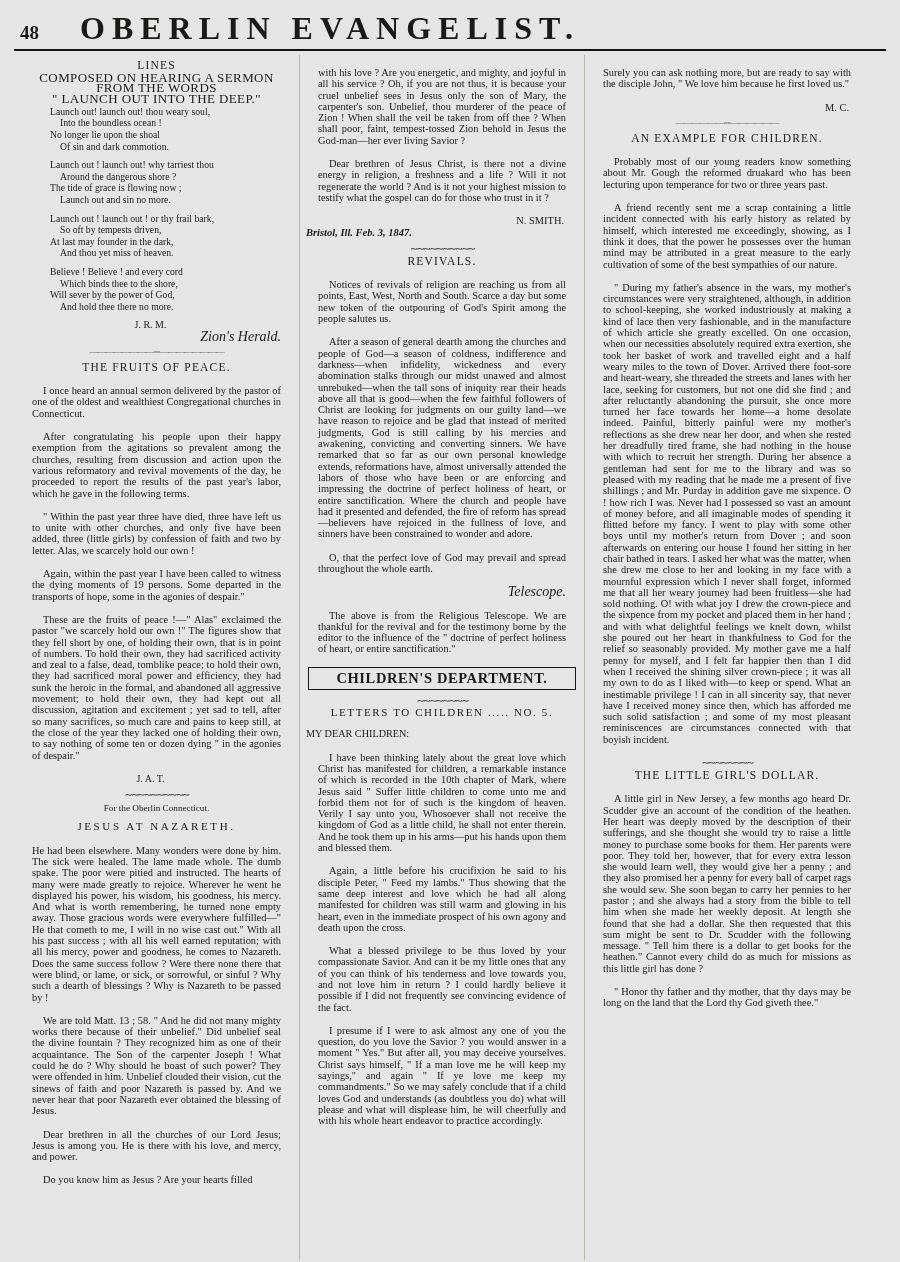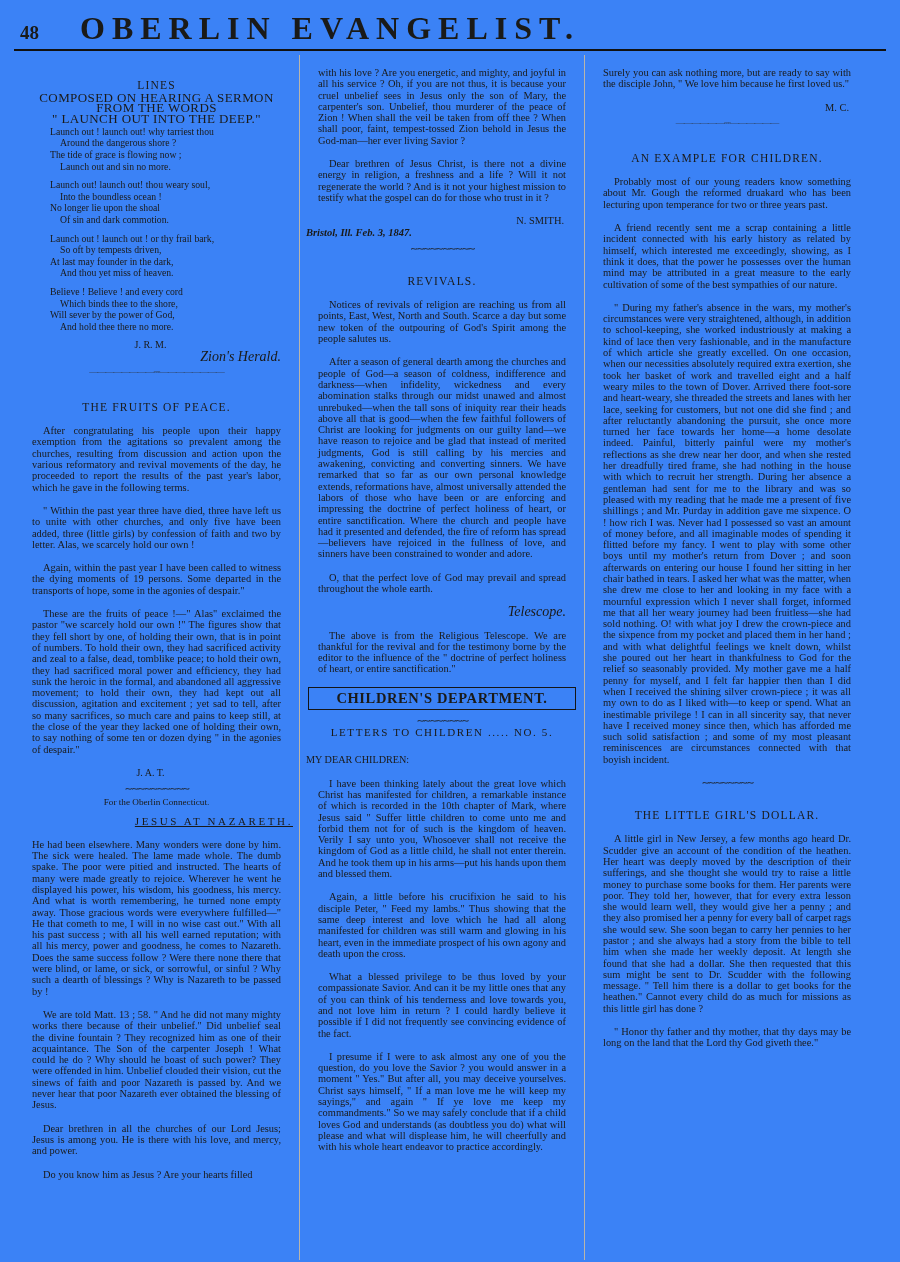--- a/index.html
+++ b/index.html
@@ -11,21 +11,21 @@
     width: 900px;
     height: 1262px;
     font-family: "Liberation Serif", serif;
     color: #1a1a18;
     overflow: hidden;
   }
   .page {
     position: relative;
     width: 900px;
     height: 1262px;
-    background: #3b82f6;
+    background: #e5e5e5;
     box-sizing: border-box;
     padding: 10px 14px 8px 14px;
   }
   
   .masthead {
     display: flex;
     align-items: baseline;
     border-bottom: 2px solid #111;
     padding-bottom: 2px;
     margin-bottom: 4px;
@@ -65,36 +65,35 @@
   p {
     margin: 12px;
     text-indent: 11px;
   }
   p.noindent { text-indent: 0; }
   
   .hd {
     text-align: center;
     font-size: 11.5px;
     letter-spacing: 1.2px;
-    margin: 25px 0 2px 0;
+    margin: 5px 0 2px 0;
     font-variant: small-caps;
   }
   .hd-sm {
     text-align: center;
     font-size: 13px;
     letter-spacing: .4px;
     line-height: 9.5px;
     margin: 1px 0 2px 0;
   }
   .hd-wide {
-    text-align: right;
+    text-align: center;
     font-size: 11px;
     letter-spacing: 2.6px;
     margin: 7px 0 3px 0;
-    text-decoration: underline;
   }
   
   .poem {
     font-size: 9.7px;
     line-height: 11.6px;
     margin: 2px 0 0 0;
     text-align: left;
     padding-left: 30px;
   }
   .poem .stanza { margin-bottom: 7px; }
@@ -154,21 +153,21 @@
   .leaders {
     text-align: center;
     font-size: 11px;
     letter-spacing: 1.6px;
     margin: 2px 0 5px 0;
   }
   .small-caps-line {
     font-variant: small-caps;
     font-size: 10.2px;
     text-indent: 0;
-    margin-top: 16px;
+    margin-top: 10px;
   }
 </style>
 </head>
 <body>
 
 <div class="page">
 
   <div class="masthead">
     <div class="folio">48</div>
     <div class="masthead-title">OBERLIN EVANGELIST.</div>
@@ -177,50 +176,51 @@
   <div class="columns">
 
     <div class="col">
 
       <div class="hd">LINES</div>
       <div class="hd-sm">COMPOSED ON HEARING A SERMON FROM THE WORDS</div>
       <div class="hd-sm">" LAUNCH OUT INTO THE DEEP."</div>
 
       <div class="poem">
         <div class="stanza">
+          <div class="l1">Launch out! launch out! thou weary soul,</div>
+          <div class="l2">Into the boundless ocean !</div>
+          <div class="l1">No longer lie upon the shoal</div>
+          <div class="l2">Of sin and dark commotion.</div>
+        </div>
+        <div class="stanza">
           <div class="l1">Launch out ! launch out! why tarriest thou</div>
           <div class="l2">Around the dangerous shore ?</div>
           <div class="l1">The tide of grace is flowing now ;</div>
           <div class="l2">Launch out and sin no more.</div>
         </div>
         <div class="stanza">
-          <div class="l1">Launch out! launch out! thou weary soul,</div>
-          <div class="l2">Into the boundless ocean !</div>
-          <div class="l1">No longer lie upon the shoal</div>
-          <div class="l2">Of sin and dark commotion.</div>
-        </div>
-        <div class="stanza">
           <div class="l1">Launch out ! launch out ! or thy frail bark,</div>
           <div class="l2">So oft by tempests driven,</div>
           <div class="l1">At last may founder in the dark,</div>
           <div class="l2">And thou yet miss of heaven.</div>
         </div>
         <div class="stanza">
           <div class="l1">Believe ! Believe ! and every cord</div>
           <div class="l2">Which binds thee to the shore,</div>
           <div class="l1">Will sever by the power of God,</div>
           <div class="l2">And hold thee there no more.</div>
         </div>
       </div>
       <div class="signature">J. R. M.</div>
       <div class="signature-i">Zion's Herald.</div>
 
       <div class="orn"><span>————————◦◦◦————————</span></div>
 
       <div class="hd">THE FRUITS OF PEACE.</div>
+      <p>I once heard an annual sermon delivered by the pastor of one of the oldest and wealthiest Congregational churches in Connecticut.</p>
       <p>After congratulating his people upon their happy exemption from the agitations so prevalent among the churches, resulting from discussion and action upon the various reformatory and revival movements of the day, he proceeded to report the results of the past year's labor, which he gave in the following terms.</p>
       <p>" Within the past year three have died, three have left us to unite with other churches, and only five have been added, three (little girls) by confession of faith and two by letter.  Alas, we scarcely hold our own !</p>
       <p>Again, within the past year I have been called to witness the dying moments of 19 persons.  Some departed in the transports of hope, some in the agonies of despair."</p>
       <p>These are the fruits of peace !—" Alas" exclaimed the pastor "we scarcely hold our own !"  The figures show that they fell short by one, of holding their own, that is in point of numbers.  To hold their own, they had sacrificed activity and zeal to a false, dead, tomblike peace; to hold their own, they had sacrificed moral power and efficiency, they had sunk the heroic in the formal, and abandoned all aggressive movement; to hold their own, they had kept out all discussion, agitation and excitement ; yet sad to tell, after so many sacrifices, so much care and pains to keep still, at the close of the year they lacked one of holding their own, to say nothing of some ten or dozen dying " in the agonies of despair."</p>
       <div class="signature">J. A. T.</div>
 
       <div class="wavy">∼∼∼∼∼∼∼∼∼∼</div>
 
       <div class="byline-center">For the Oberlin Connecticut.</div>
       <div class="hd-wide">JESUS AT NAZARETH.</div>

